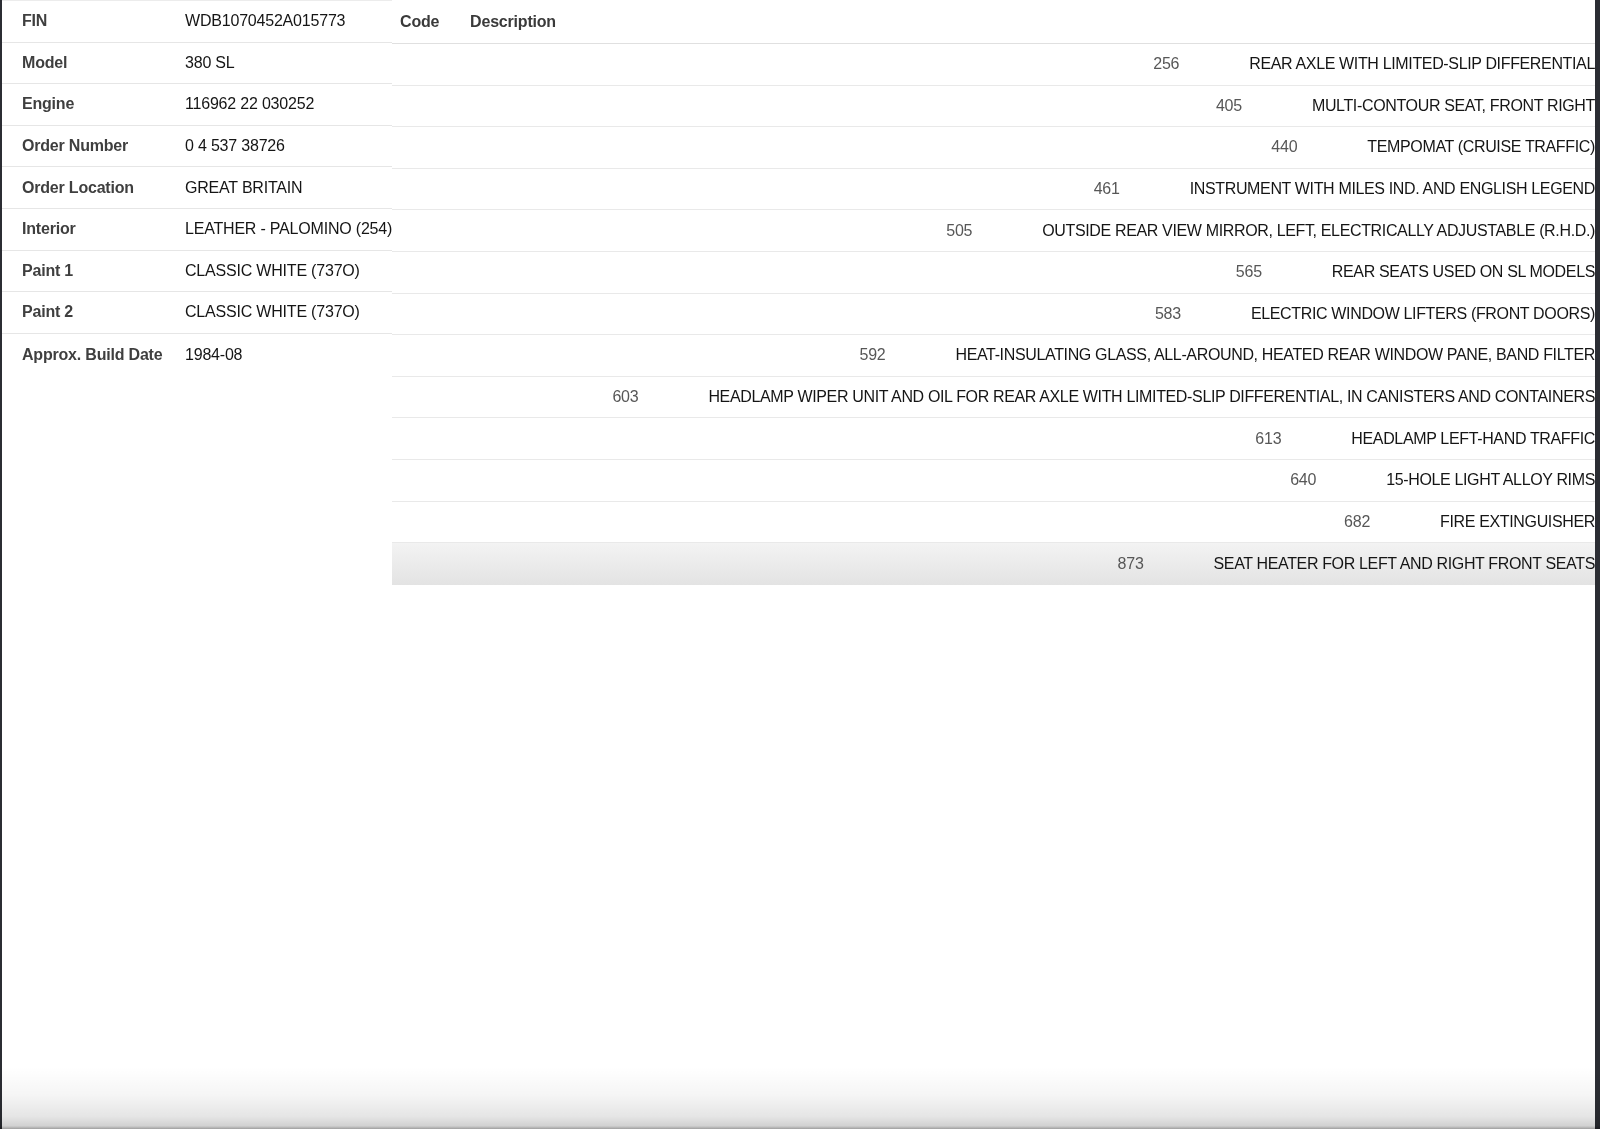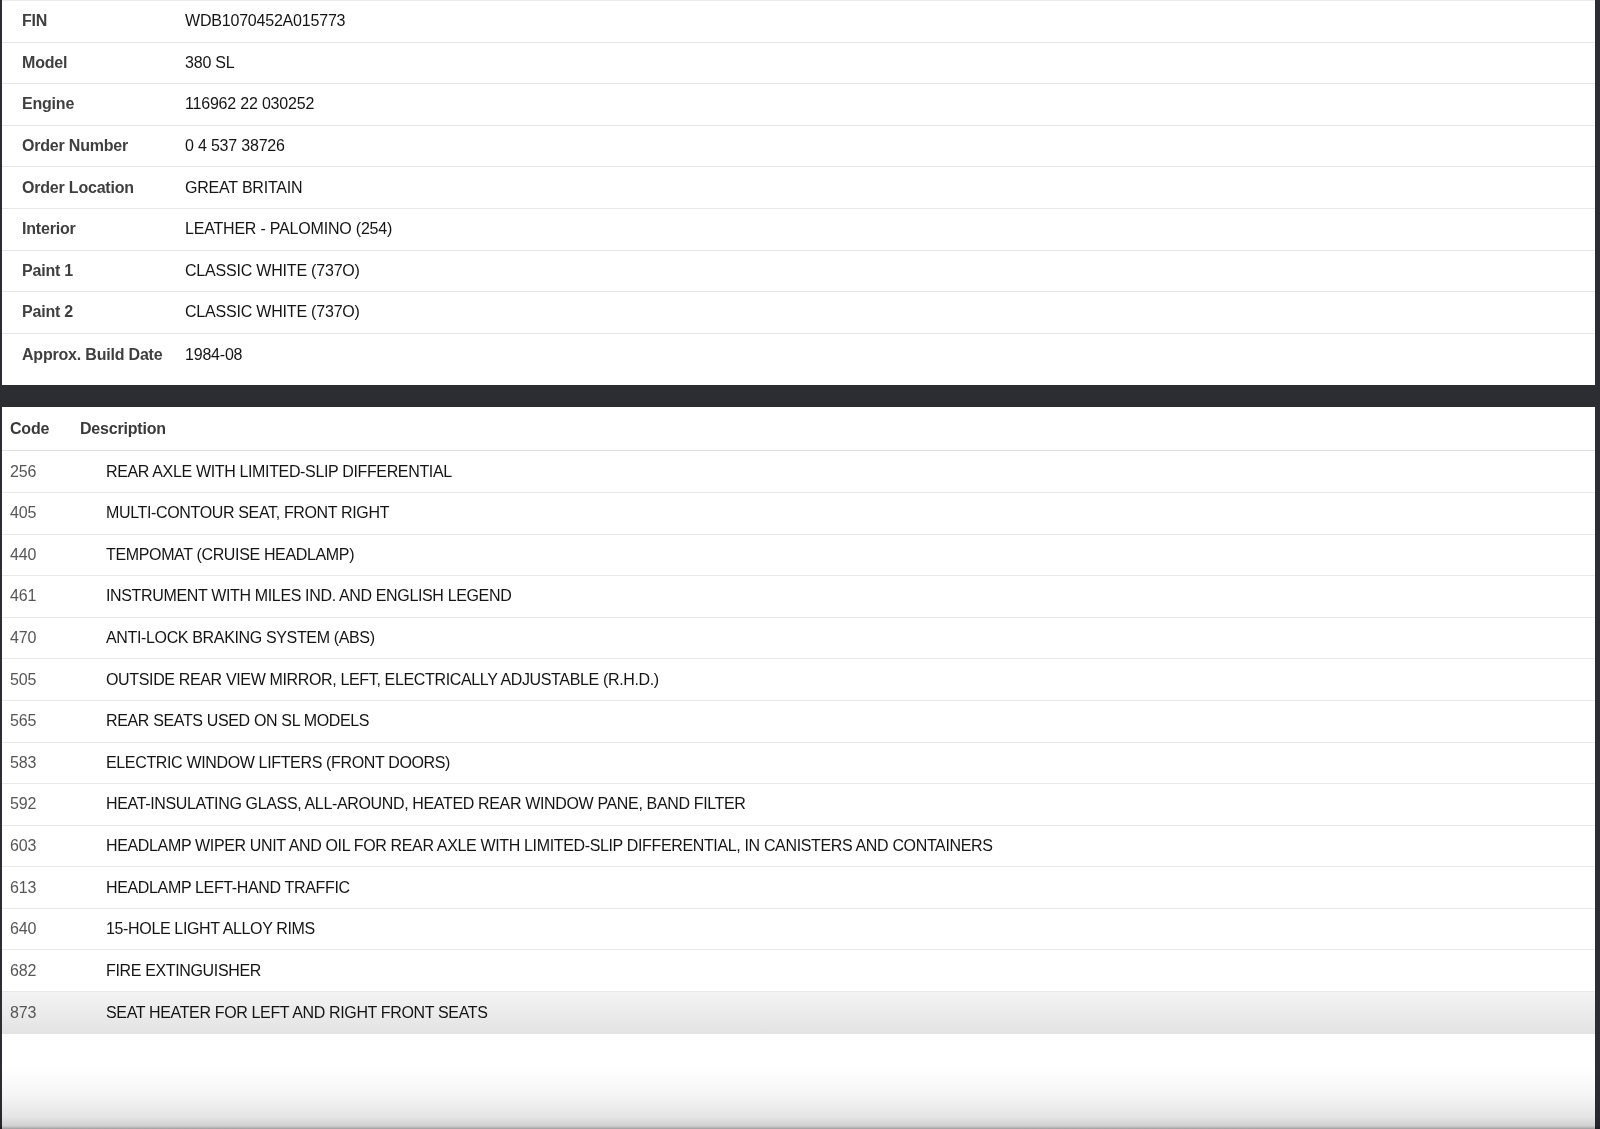--- a/index.html
+++ b/index.html
@@ -11,21 +11,21 @@
     background: #2b2d33;
     font-family: "Liberation Sans", "DejaVu Sans", sans-serif;
     font-size: 16px;
     letter-spacing: -0.2px;
     position: relative;
   }
   .page {
     height: 100%;
     padding: 0 5px 0 2px;   
     display: flex;
-    flex-direction: column;
+    flex-direction: row;
   }
   .card {
     background: #ffffff;
   }
   .card.info-card {
     border-top: 1px solid #ececec;
     padding-bottom: 10px;
   }
   
   .info-row {
@@ -69,20 +69,21 @@
     width: 78px;
     padding-left: 8px;
     flex: 0 0 auto;
     white-space: nowrap;
   }
   .opt-row {
     height: 41.6px;
     display: flex;
     align-items: center;
     border-bottom: 1px solid #e9e9e9;
+    justify-content: flex-end;
   }
   .opt-row .opt-code-col { color: #575757; }
   .opt-row .opt-desc-col {
     color: #151515;
     white-space: nowrap;
     letter-spacing: -0.35px;
     margin-left: 26px;
   }
   .opt-row:last-child {
     border-bottom: none;
@@ -170,32 +171,28 @@
     <div class="opt-desc-col">REAR AXLE WITH LIMITED-SLIP DIFFERENTIAL</div>
   </div>
 
   <div class="opt-row">
     <div class="opt-code-col">405</div>
     <div class="opt-desc-col">MULTI-CONTOUR SEAT, FRONT RIGHT</div>
   </div>
 
   <div class="opt-row">
     <div class="opt-code-col">440</div>
-    <div class="opt-desc-col">TEMPOMAT (CRUISE HEADLAMP)</div>
+    <div class="opt-desc-col">TEMPOMAT (CRUISE TRAFFIC)</div>
   </div>
 
   <div class="opt-row">
     <div class="opt-code-col">461</div>
     <div class="opt-desc-col">INSTRUMENT WITH MILES IND. AND ENGLISH LEGEND</div>
   </div>
 
-  <div class="opt-row">
-    <div class="opt-code-col">470</div>
-    <div class="opt-desc-col">ANTI-LOCK BRAKING SYSTEM (ABS)</div>
-  </div>
 
   <div class="opt-row">
     <div class="opt-code-col">505</div>
     <div class="opt-desc-col">OUTSIDE REAR VIEW MIRROR, LEFT, ELECTRICALLY ADJUSTABLE (R.H.D.)</div>
   </div>
 
   <div class="opt-row">
     <div class="opt-code-col">565</div>
     <div class="opt-desc-col">REAR SEATS USED ON SL MODELS</div>
   </div>

